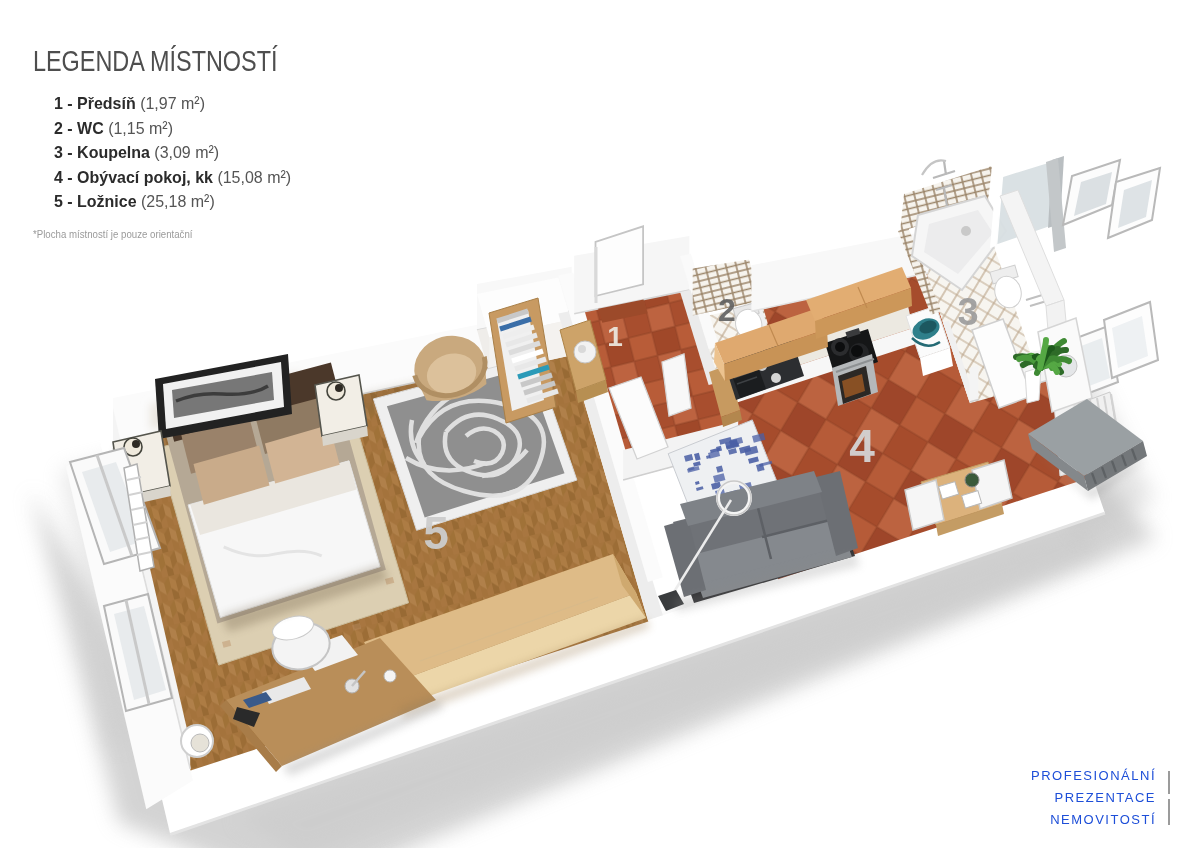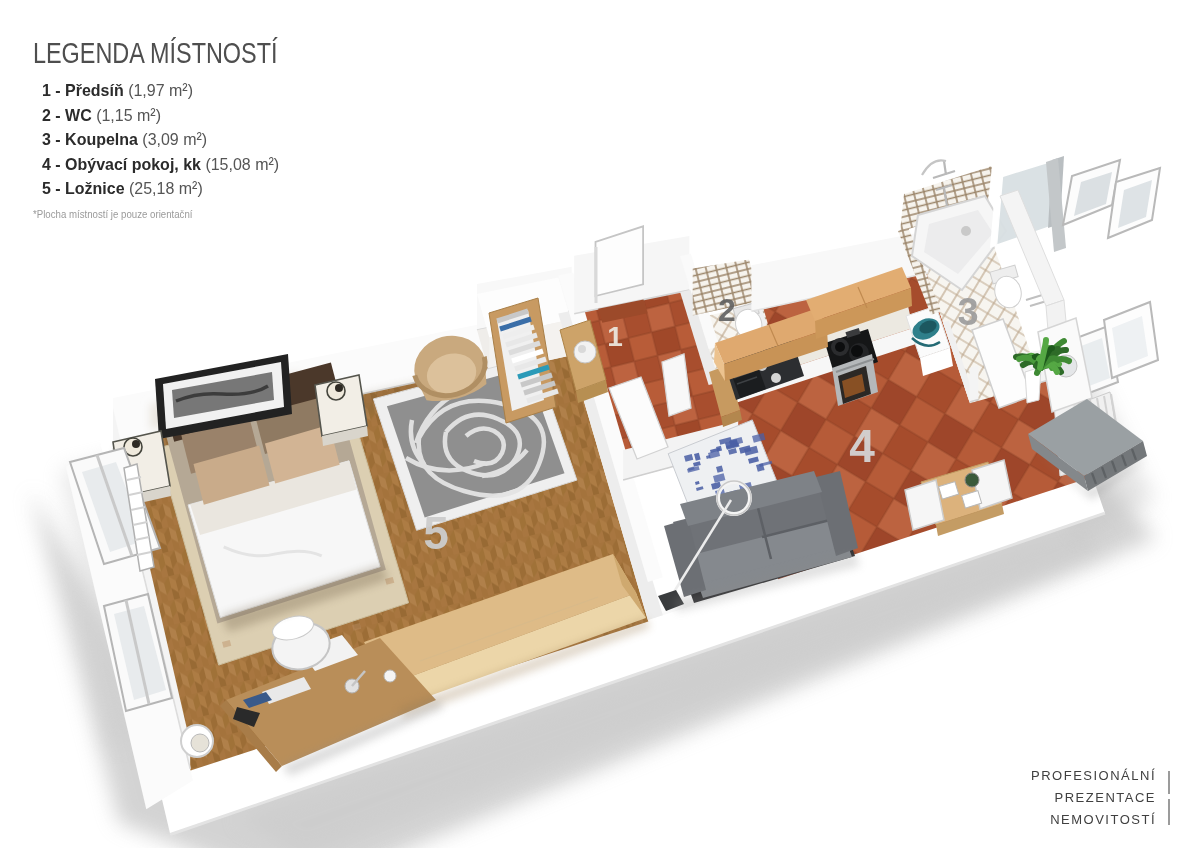--- a/index.html
+++ b/index.html
@@ -1,23 +1,23 @@
 <!DOCTYPE html>
 <html><head><meta charset="utf-8"><style>
 html,body{margin:0;padding:0;background:#ffffff;width:1200px;height:848px;overflow:hidden}
 *{box-sizing:border-box}
 body{font-family:"Liberation Sans",sans-serif;position:relative}
-.legend{position:absolute;left:33px;top:36px}
+.legend{position:absolute;left:33px;top:44px}
 .legend h1{font-size:30px;font-weight:400;color:#4e4e4e;letter-spacing:0px;margin:0 0 11px 0;transform:scaleX(0.78);transform-origin:left top;white-space:nowrap}
-.legend ul{list-style:none;margin:4px;padding:0 0 0 5px}
+.legend ul{list-style:none;margin:16px;padding:0 0 0 5px}
 .legend li{font-size:17px;color:#2b2b2b;margin-bottom:4.5px;font-weight:bold;transform:scaleX(0.94);transform-origin:left top}
 .legend li span{font-weight:normal;color:#555}
 .foot{font-size:10.5px;color:#9a9a9a;margin-top:9px;transform:scaleX(0.92);transform-origin:left top}
 .brand{position:absolute;right:18px;bottom:17px;display:flex;align-items:center}
-.brand .txt{text-align:right;color:#404040;font-size:13px;letter-spacing:1.5px;line-height:22px;font-weight:400}
+.brand .txt{text-align:right;color:#1d4ed8;font-size:13px;letter-spacing:1.5px;line-height:22px;font-weight:400}
 .brand .bar{width:2px;height:54px;background:#9b9b9b;margin:0 12px;position:relative}
 .brand .bar:after{content:"";position:absolute;left:0;top:23px;width:2px;height:5px;background:#fff}
 .brand .crs{width:78px;height:62px}
 </style></head>
 <body>
 <svg width="1200" height="848" viewBox="0 0 1200 848">
     <defs>
 <pattern id="wood" width="24" height="24" patternUnits="userSpaceOnUse" patternTransform="rotate(-14)">
  <rect width="24" height="24" fill="#a5743d"></rect>
  <path d="M0,0 L6,6 L6,18 L0,12 Z" fill="#ad7c44"></path>

